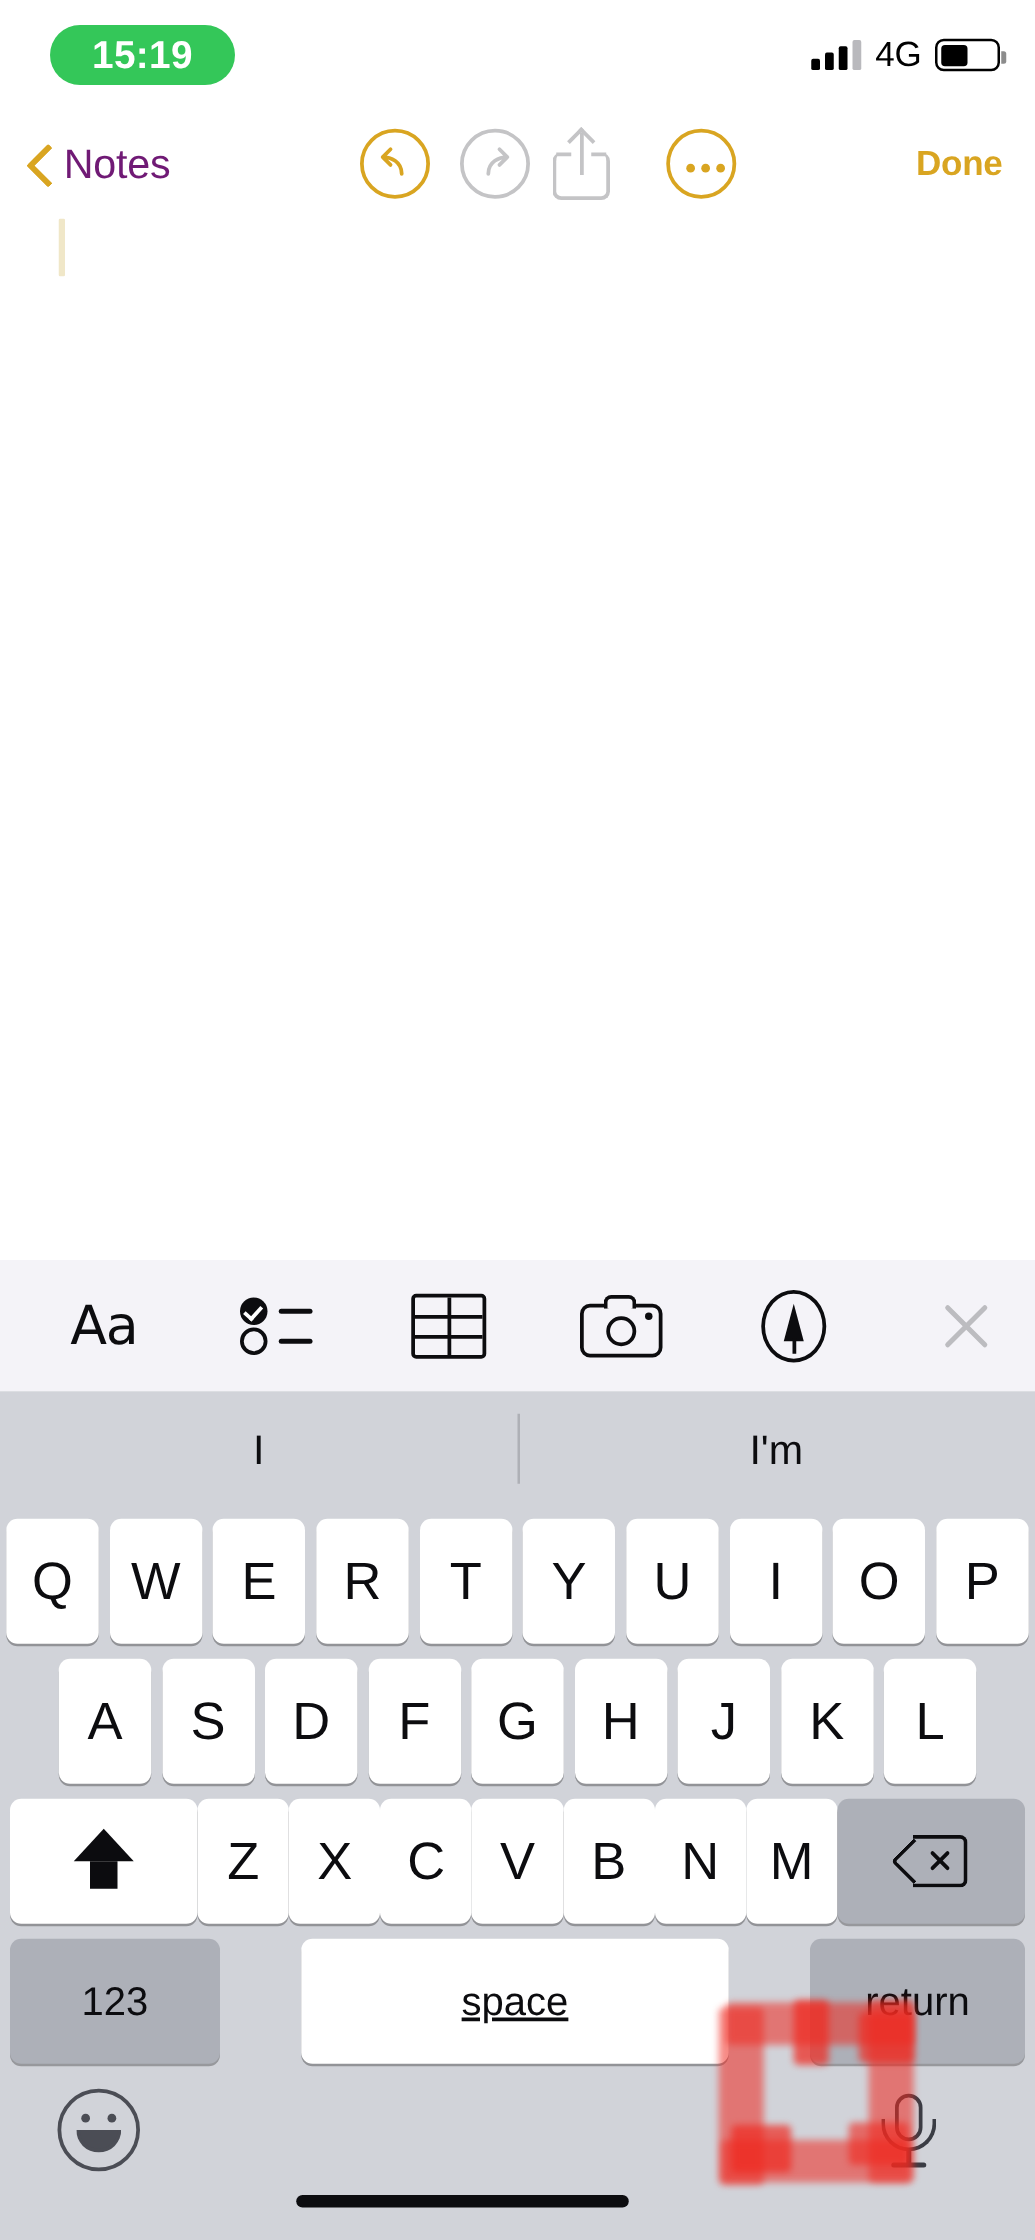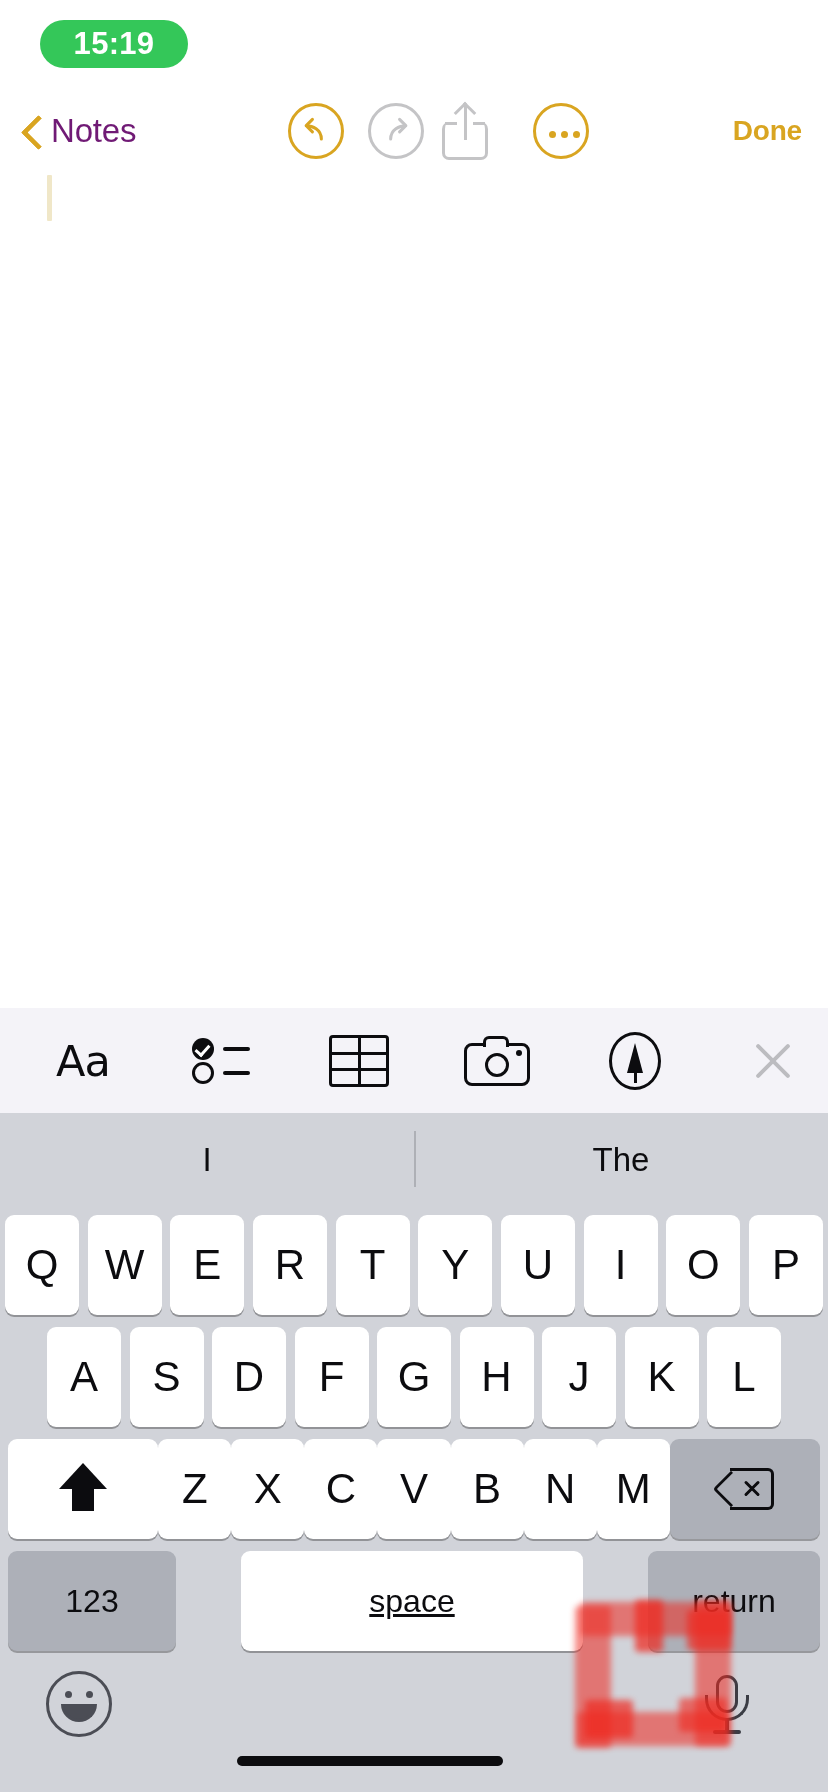--- a/index.html
+++ b/index.html
@@ -231,20 +231,32 @@
 </style>
 </head>
 <body>
 
 <div id="screen">
 
   <div class="statusbar">
     <div class="time-pill">
       <span>15:19</span>
     </div>
+    <div class="status-right">
+      <div class="bars">
+        <i></i>
+          <i></i>
+          <i></i>
+          <i></i>
+      </div>
+      <div class="net">4G</div>
+      <div class="battery">
+          <div class="lvl"></div>
+        </div>
+    </div>
   </div>
 
   <div class="navbar">
     <div class="nav-back">
       <div class="chev"></div>
       <div class="nav-back-label">Notes</div>
     </div>
 
     <div class="nav-tools">
 
@@ -326,21 +338,21 @@
       <div class="xmark"></div>
     </div>
   </div>
 
   <div class="keyboard">
     <div class="predictive">
       <div class="pred">
         <span>I</span>
       </div>
       <div class="pred">
-        <span>The</span>
+        <span>I'm</span>
       </div>
     </div>
   </div>
 
   <div class="krow" id="row1">
     <div class="key">Q</div>
     <div class="key">W</div>
     <div class="key">E</div>
     <div class="key">R</div>
     <div class="key">T</div>

